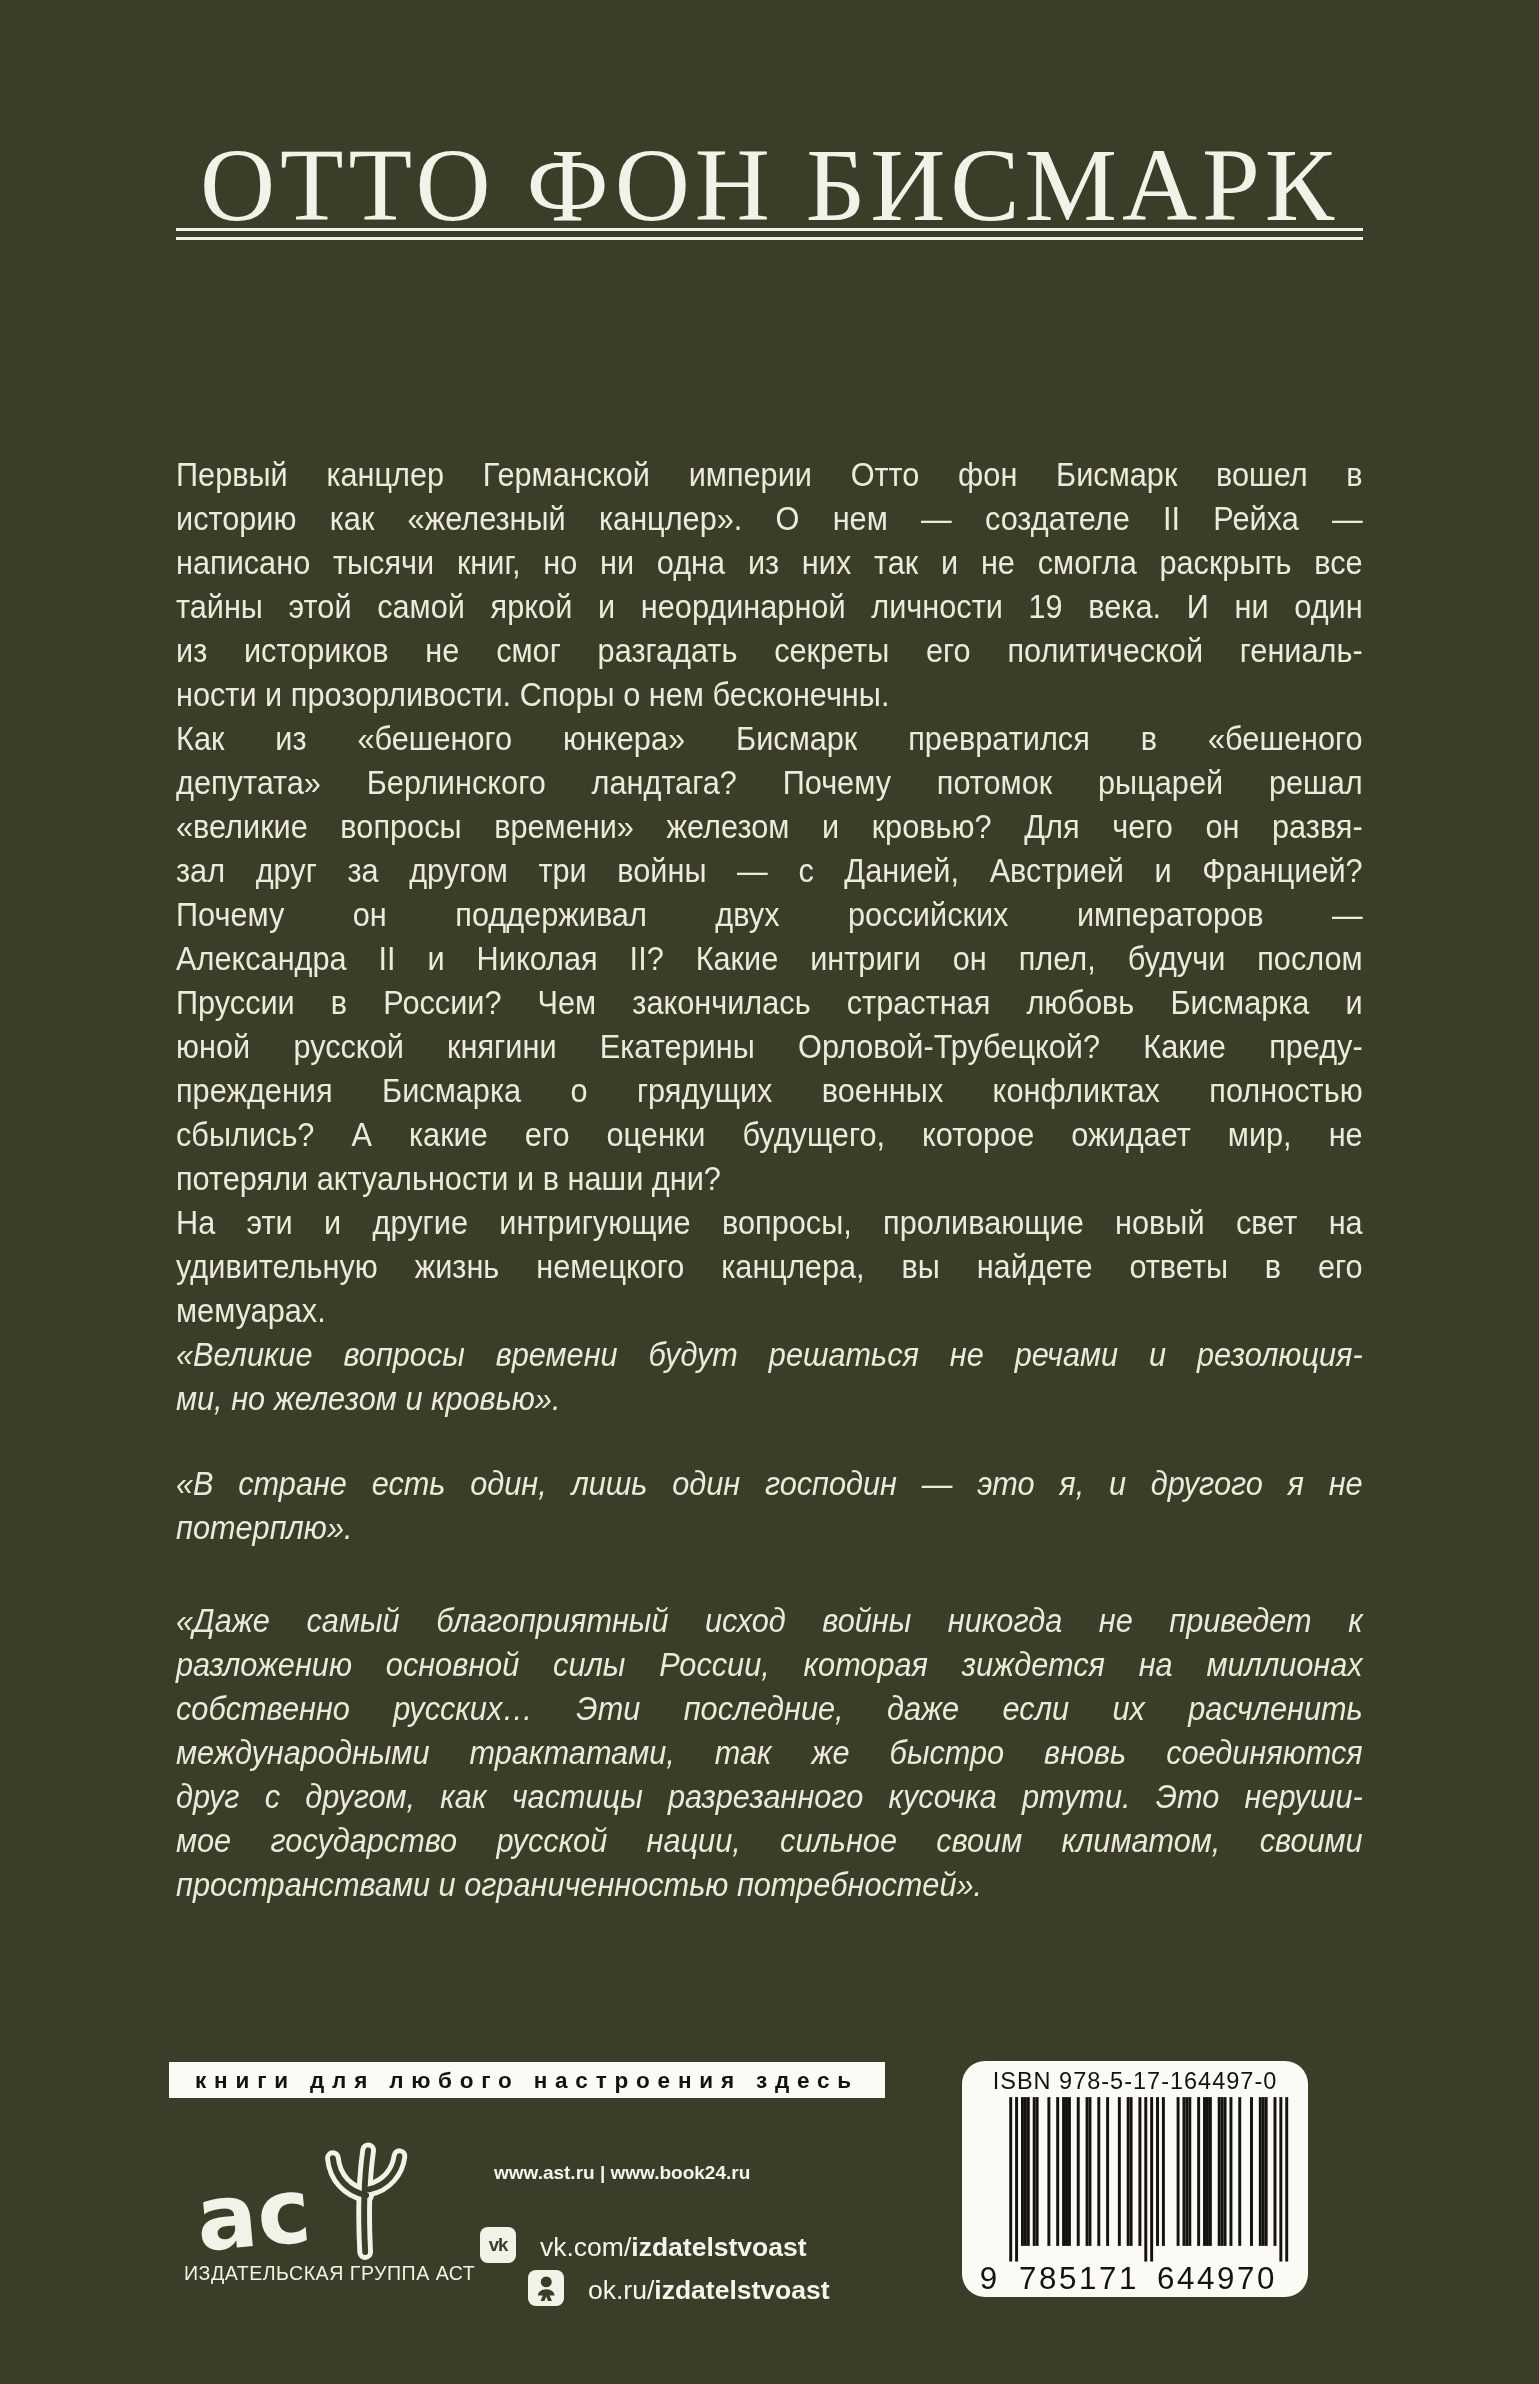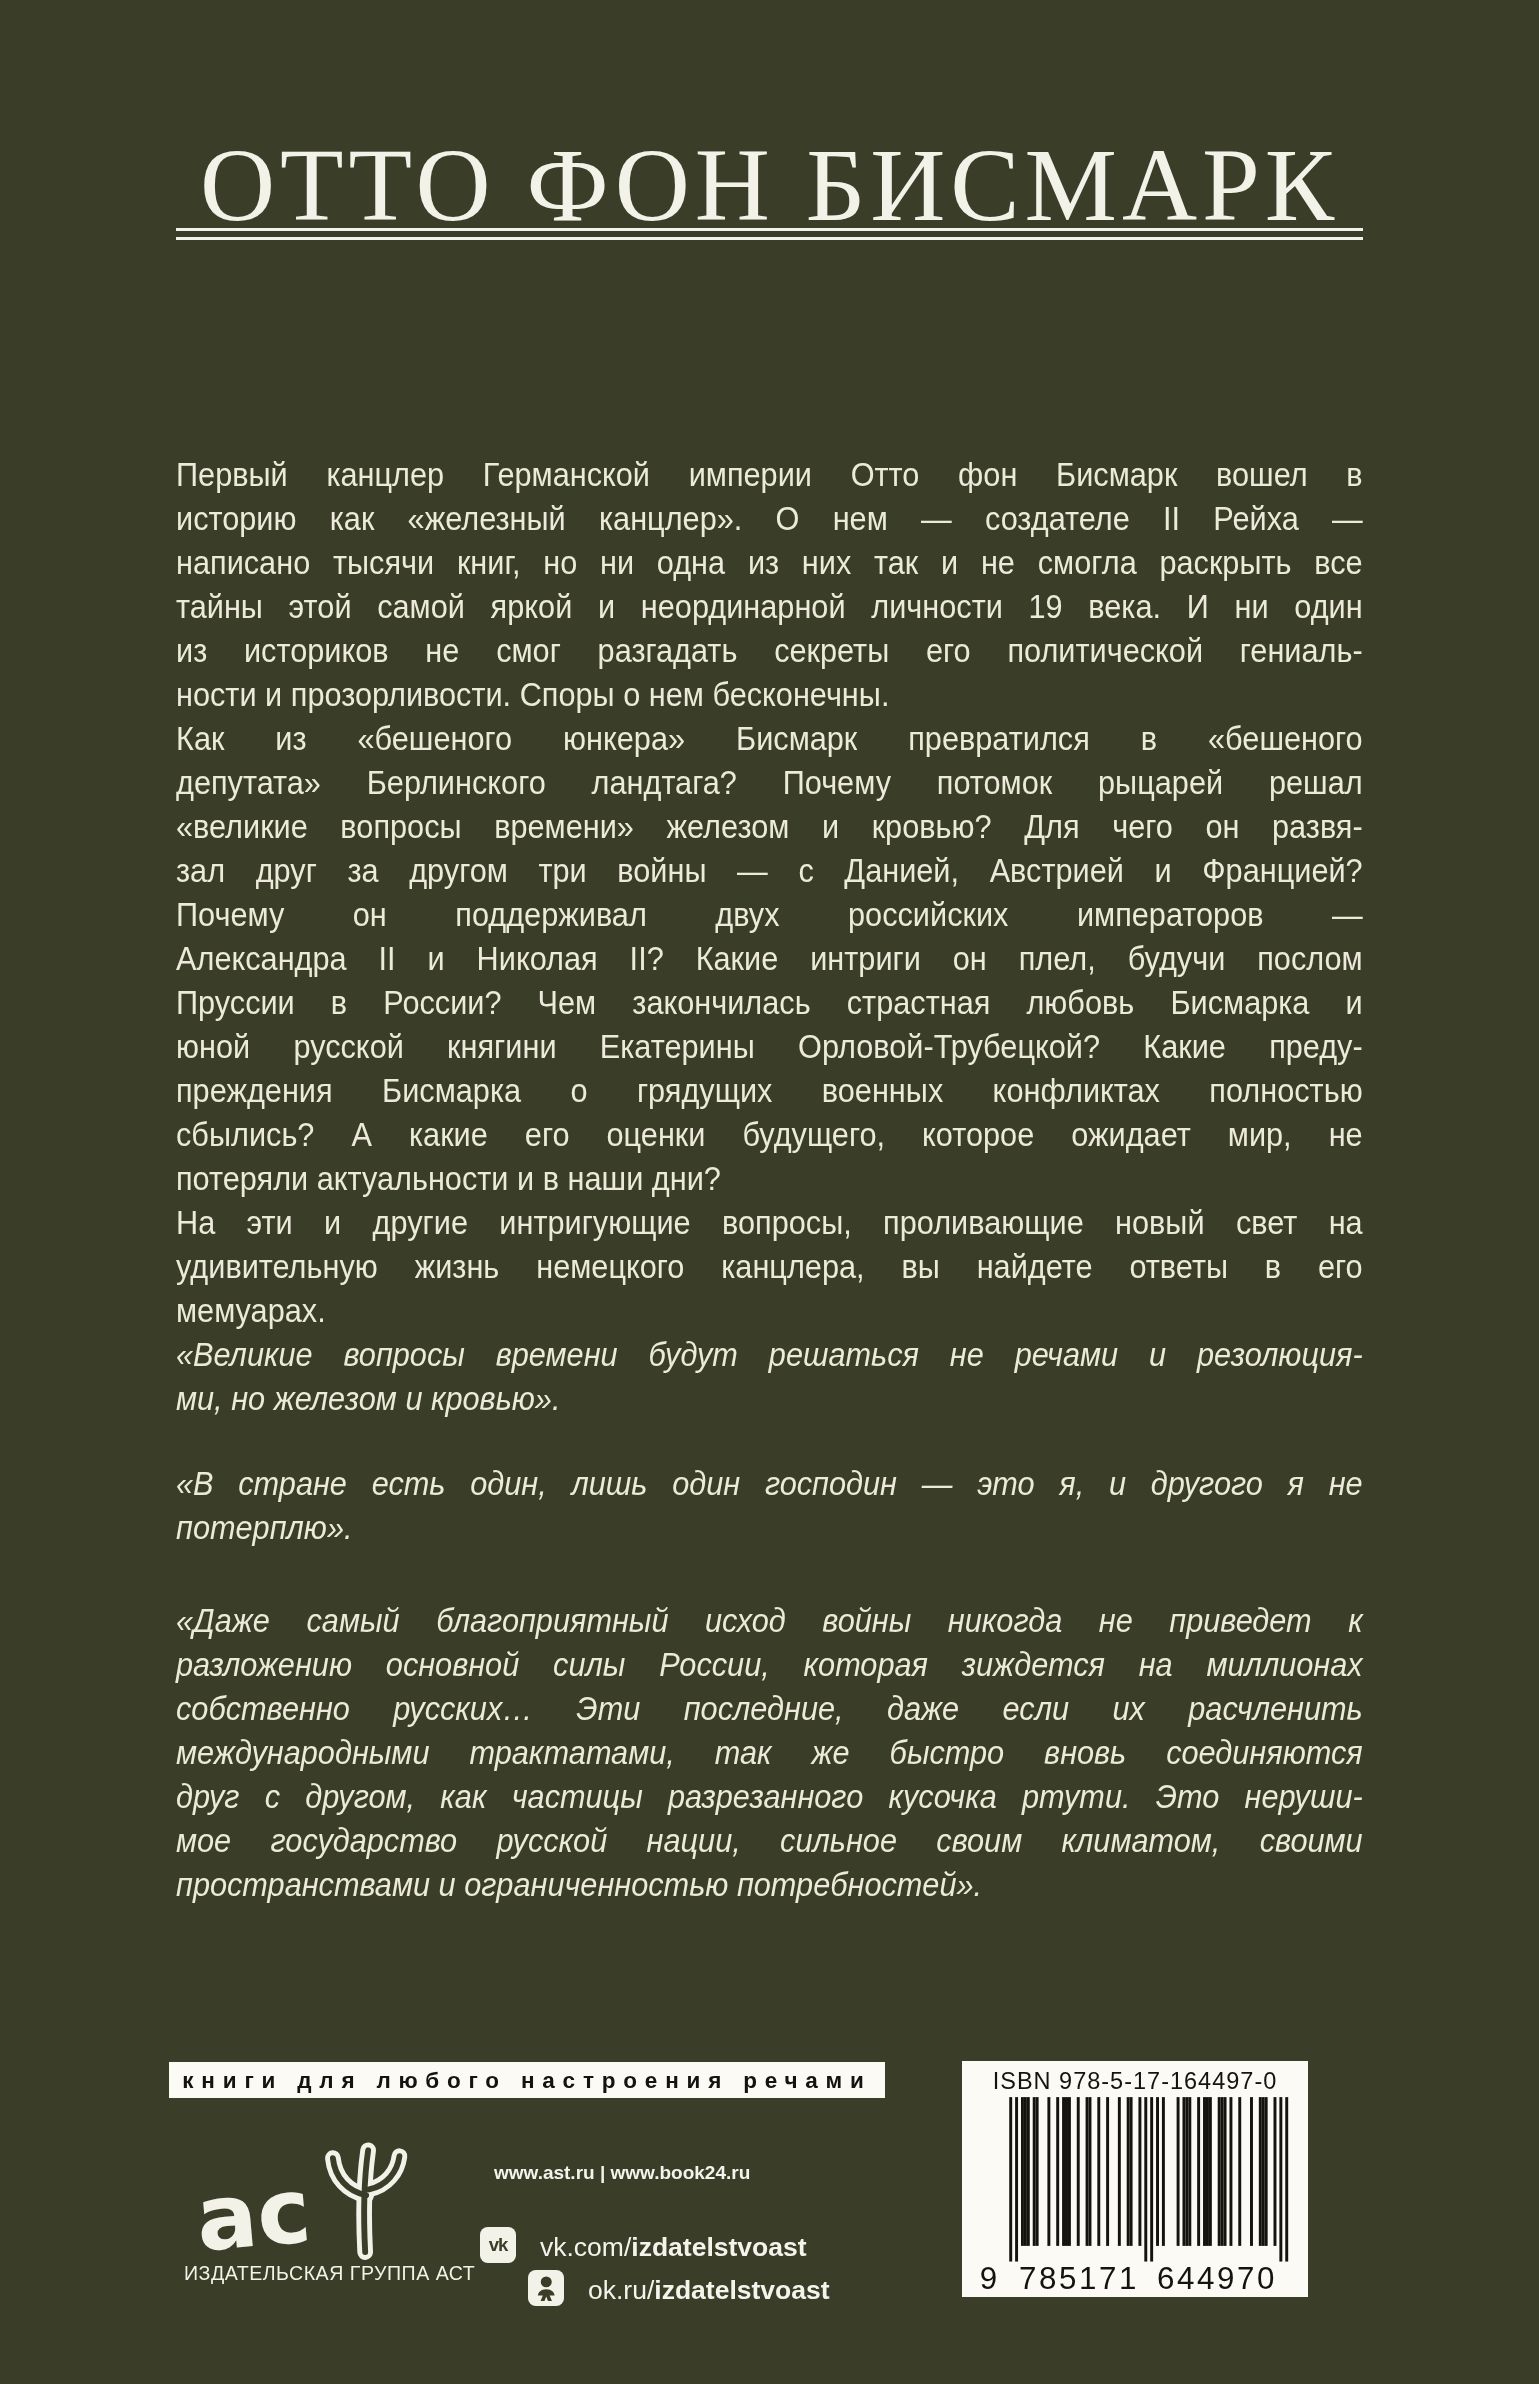--- a/index.html
+++ b/index.html
@@ -40,21 +40,21 @@
   .social{position:absolute;left:480px;display:flex;align-items:flex-end;gap:24px;
           font-size:26.5px;color:#f5f4ec;white-space:nowrap;}
   .social.vk{top:2227px;}
   .social.ok{top:2270px;margin-left:48px;}
   .social b{font-weight:bold;}
   .sicon{width:36px;height:36px;background:#f3f2e8;border-radius:7.8px;
          display:flex;align-items:center;justify-content:center;flex:0 0 auto;}
   .vkglyph{font-size:18.6px;font-weight:bold;color:#3a3d28;letter-spacing:-1px;}
 
   .isbnbox{position:absolute;left:962px;top:2061px;width:346px;height:236px;
-           background:#fbfaf4;text-align:center;}
+           background:#fbfaf4;text-align:center;border-radius:23px;}
   .isbnlabel{margin-top:6.9px;font-size:23.5px;color:#151310;letter-spacing:1px;}
   .isbnbox svg text{font-family:"Liberation Sans",sans-serif;font-size:32px;fill:#151310;}
 </style>
 </head>
 <body>
 
 <div class="page">
 
   <div class="author">ОТТО ФОН БИСМАРК</div>
   <div class="rule"></div>
@@ -99,21 +99,21 @@
         <div class="ln">разложению основной силы России, которая зиждется на миллионах</div>
         <div class="ln">собственно русских… Эти последние, даже если их расчленить</div>
         <div class="ln">международными трактатами, так же быстро вновь соединяются</div>
         <div class="ln">друг с другом, как частицы разрезанного кусочка ртути. Это неруши-</div>
         <div class="ln">мое государство русской нации, сильное своим климатом, своими</div>
         <div class="ln last">пространствами и ограниченностью потребностей».</div>
       </div>
     </div>
 
   <div class="slogan">
-    <span>книги для любого настроения речами</span>
+    <span>книги для любого настроения здесь</span>
   </div>
 
   <svg class="astlogo" width="274" height="147" viewBox="0 0 280 150">
     <text x="6" y="136" style="font-family:'DejaVu Sans',sans-serif;font-weight:bold;font-size:92px;fill:#f3f2e8;" transform="rotate(-5 60 110)">ас</text>
     <g fill="none" stroke-linecap="round" stroke-linejoin="round">
       <g stroke="#f3f2e8" stroke-width="16">
         <path d="M178 142 C176 104 177 66 181 38"></path>
         <path d="M179 84 C160 80 147 66 145 46"></path>
         <path d="M182 78 C200 74 211 60 213 44"></path>
       </g>

